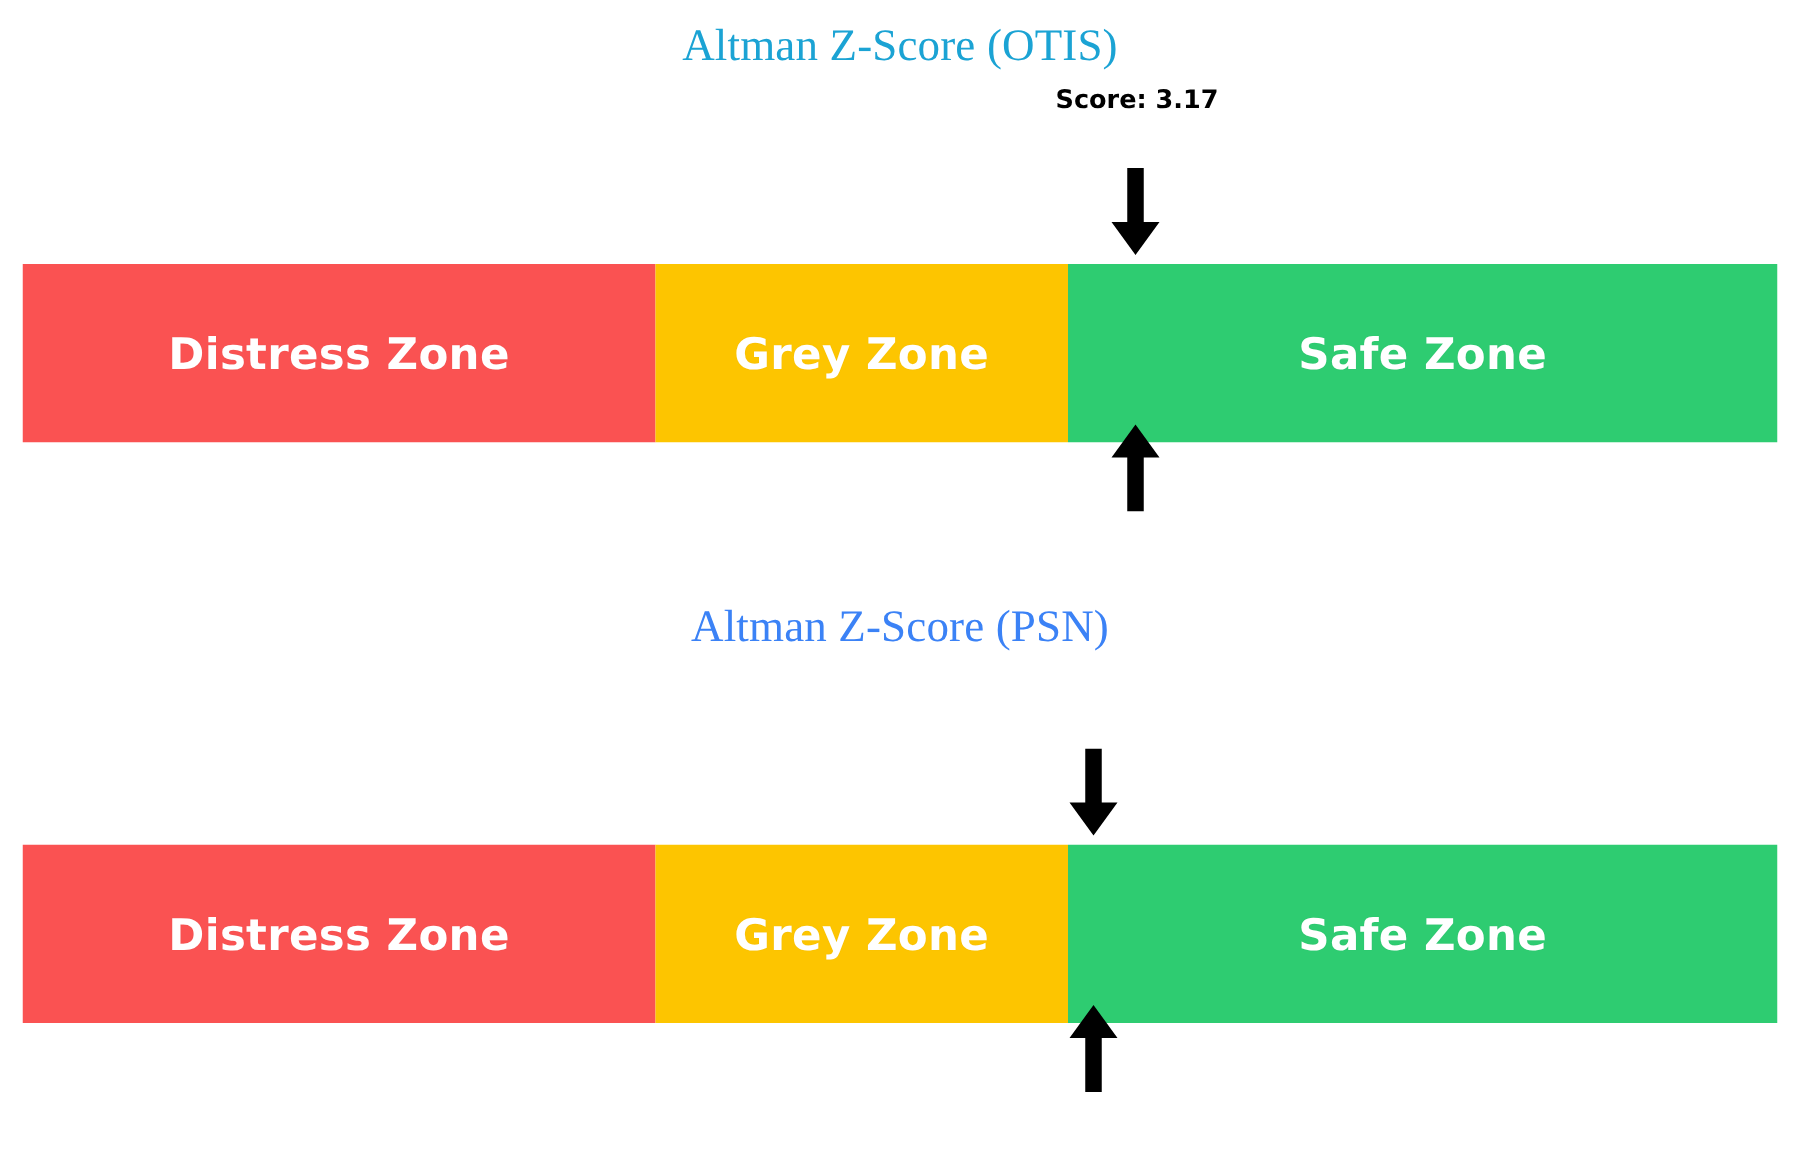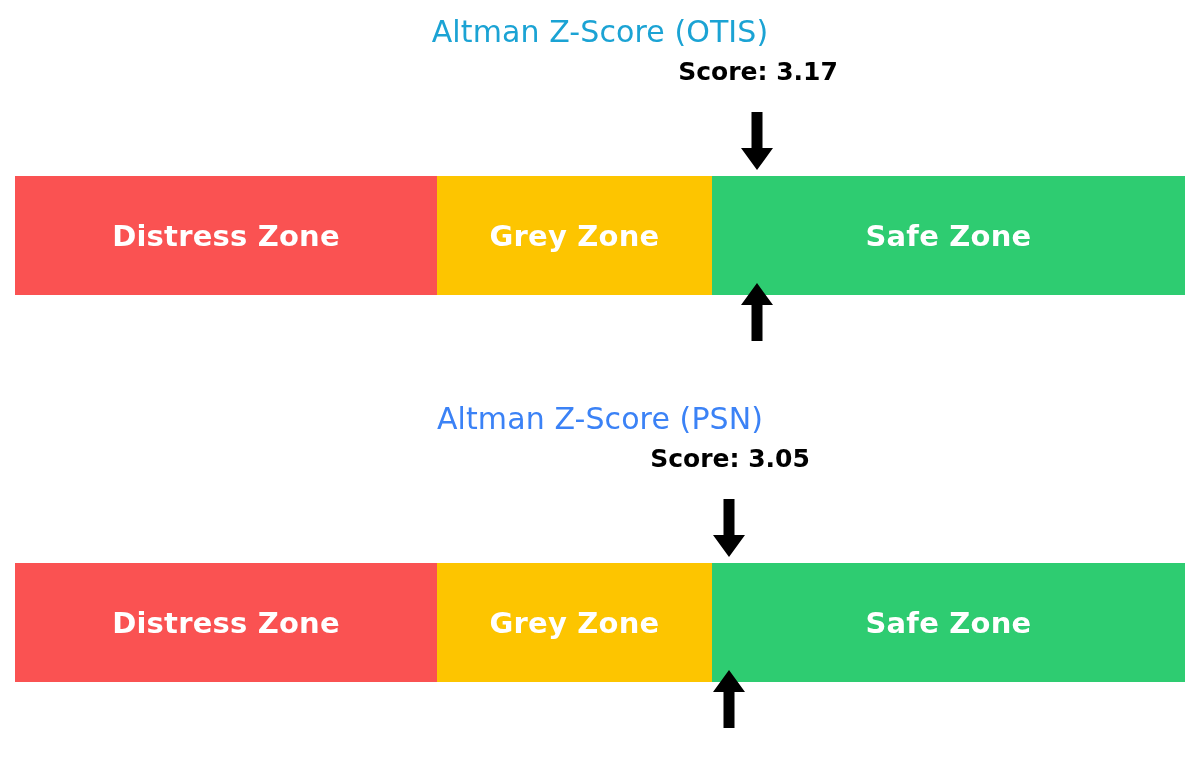--- a/index.html
+++ b/index.html
@@ -25,24 +25,25 @@
   
   .chart-title {
     position: absolute;
     left: 0;
     width: 1200px;
     text-align: center;
     font-size: 30px;
     font-weight: 400;
     letter-spacing: 0.1px;
     white-space: nowrap;
+    font-family: Liberation Serif, serif;
   }
   .score-label {
     position: absolute;
-    font-size: 25px;
+    font-size: 17px;
     font-weight: 700;
     color: #000000;
     white-space: nowrap;
     text-align: center;
     transform: translateX(-50%);
   }
 
   
   .zone-bar {
     position: absolute;
@@ -105,21 +106,20 @@
       <path d="M20 2 L36 24 H25.5 V60 H14.5 V24 H4 Z" fill="#000000"></path>
     </svg>
   </div>
 
 </div>
 
 <div class="panel" style="top:387px;height:387px;">
 
   <div class="chart-title" style="top:14px;color:#3b82f6;">Altman Z-Score (PSN)</div>
 
-  <div class="score-label" style="top:57px;left:730px;">Score: 3.05</div>
 
   <div class="arrow" style="top:112px;left:729px;">
     <svg width="40" height="60" viewBox="0 0 40 60" aria-hidden="true">
       <path d="M14.5 0 H25.5 V36 H36 L20 58 L4 36 H14.5 Z" fill="#000000"></path>
     </svg>
   </div>
 
   <div class="zone-bar" style="top:176px;left:15px;width:1170px;">
     <div class="zone" style="width:36.07%;background:#fa5252;">
       <span class="zone-label">Distress Zone</span>

